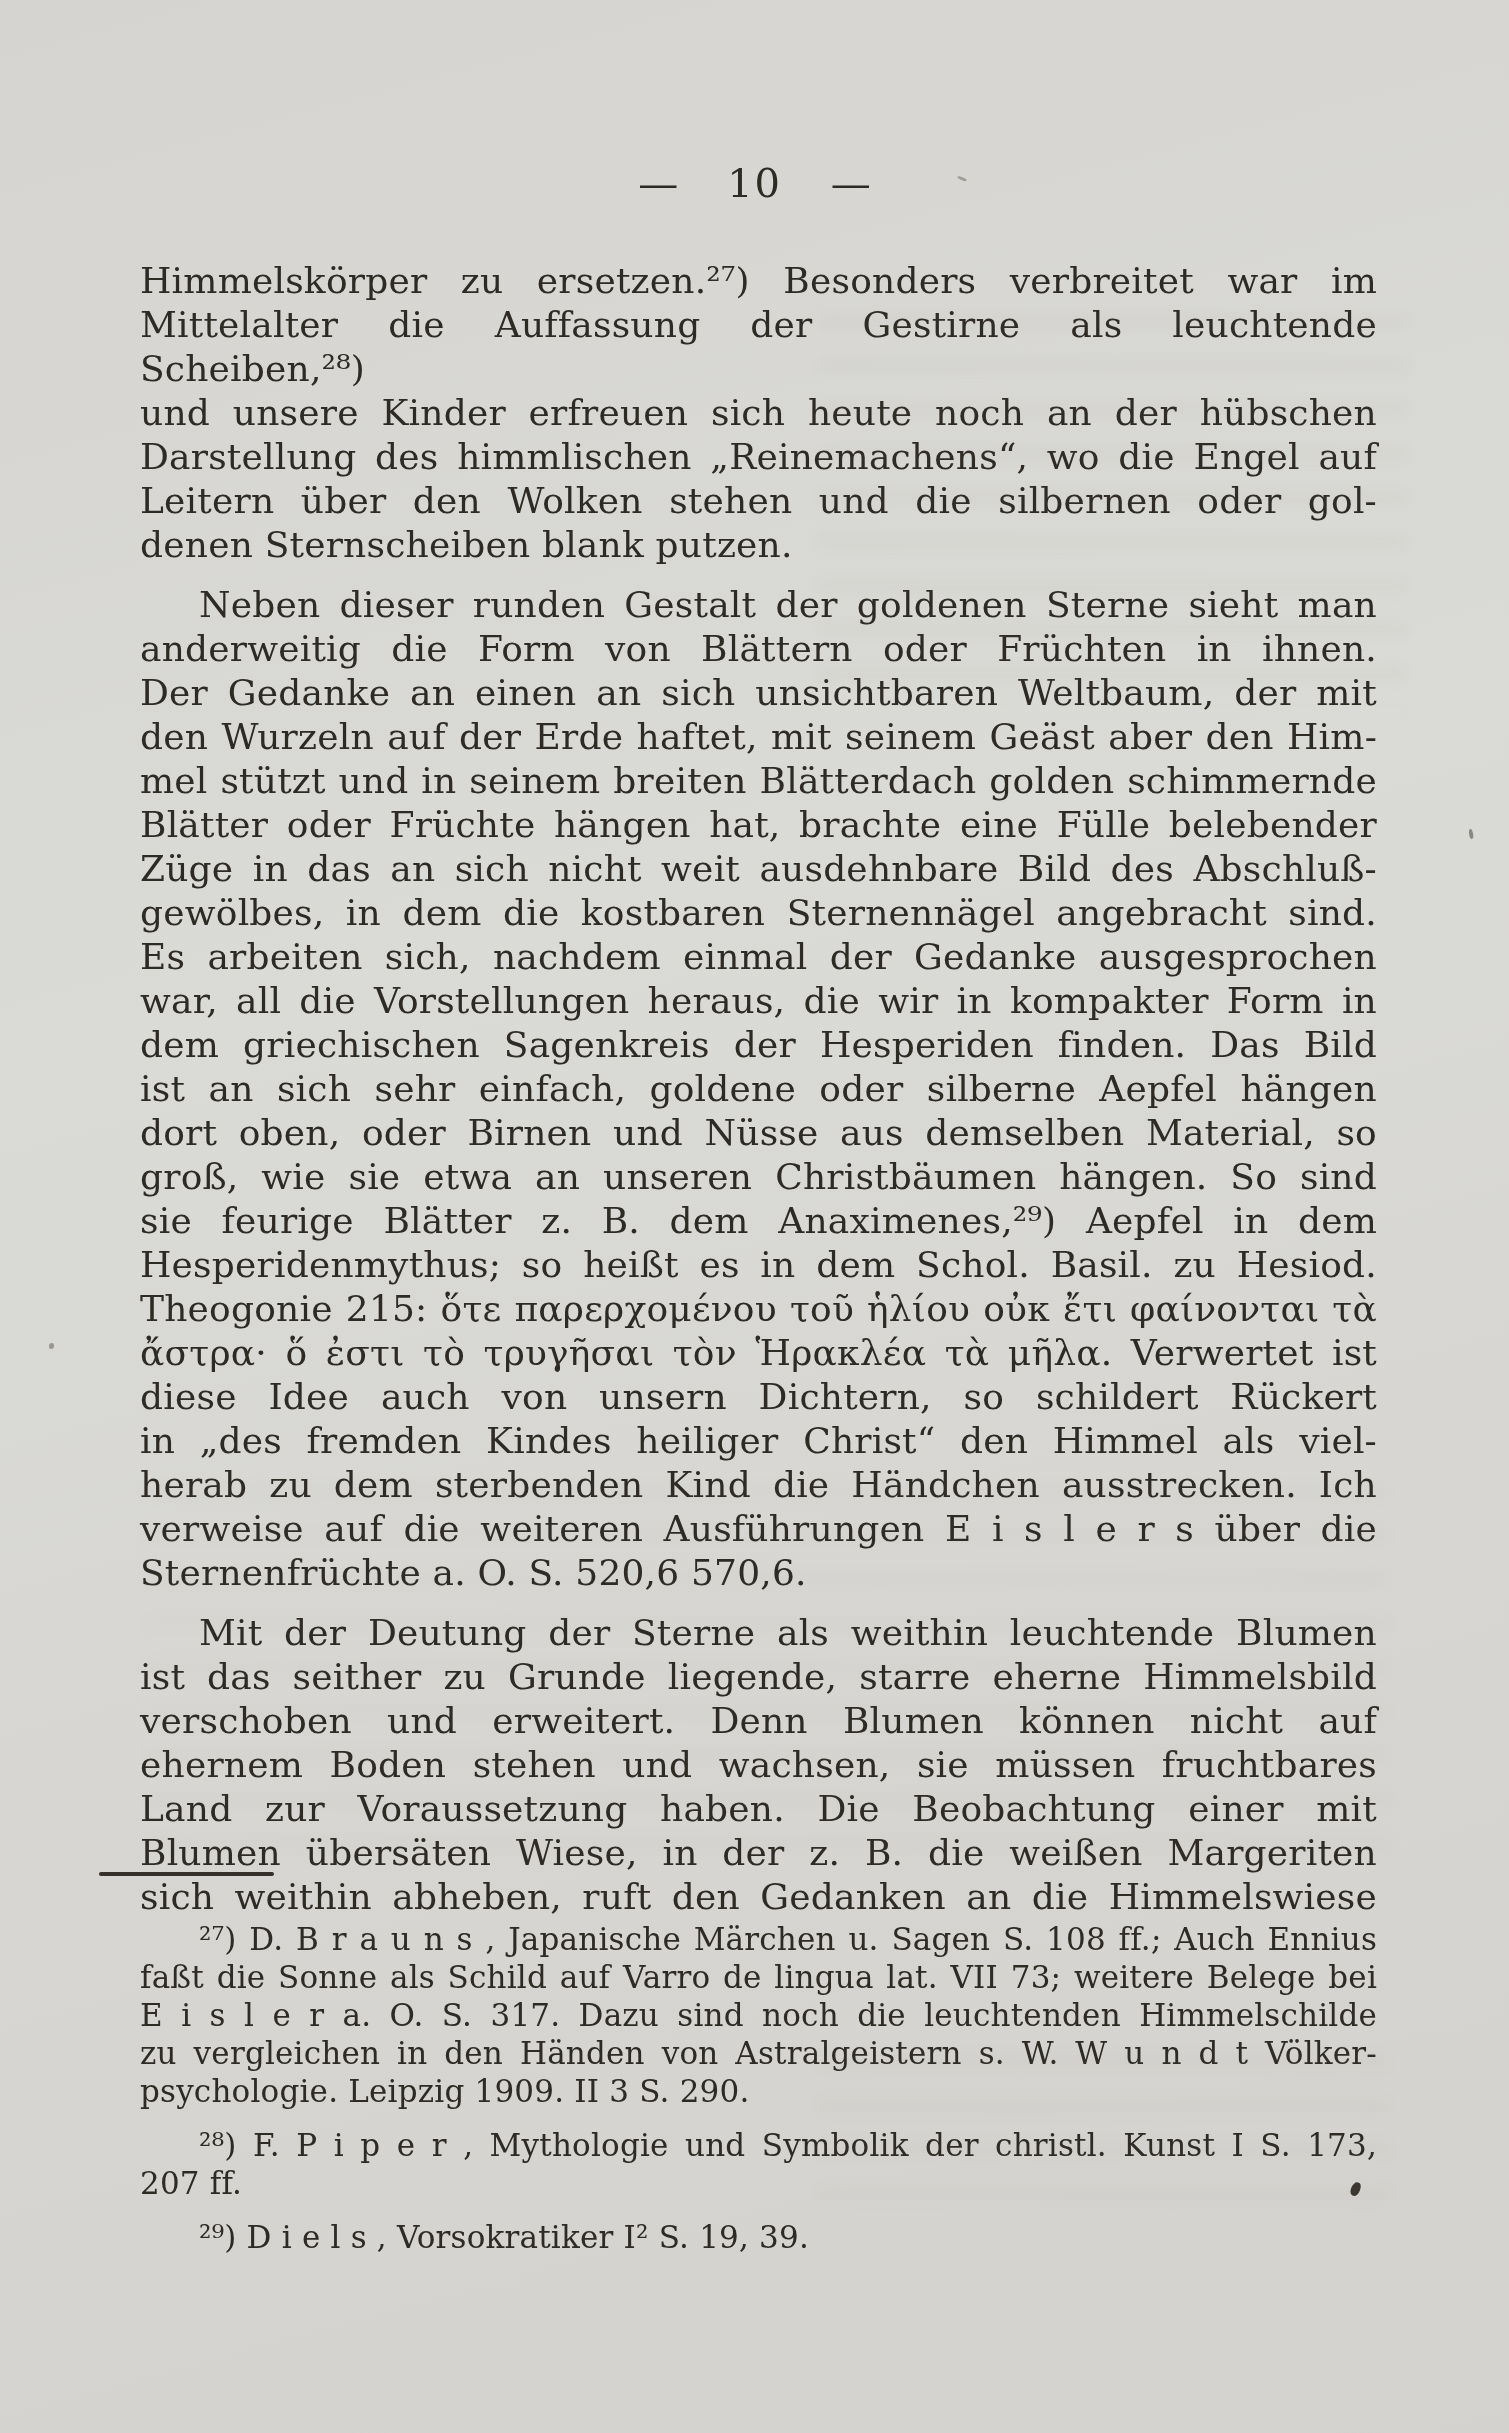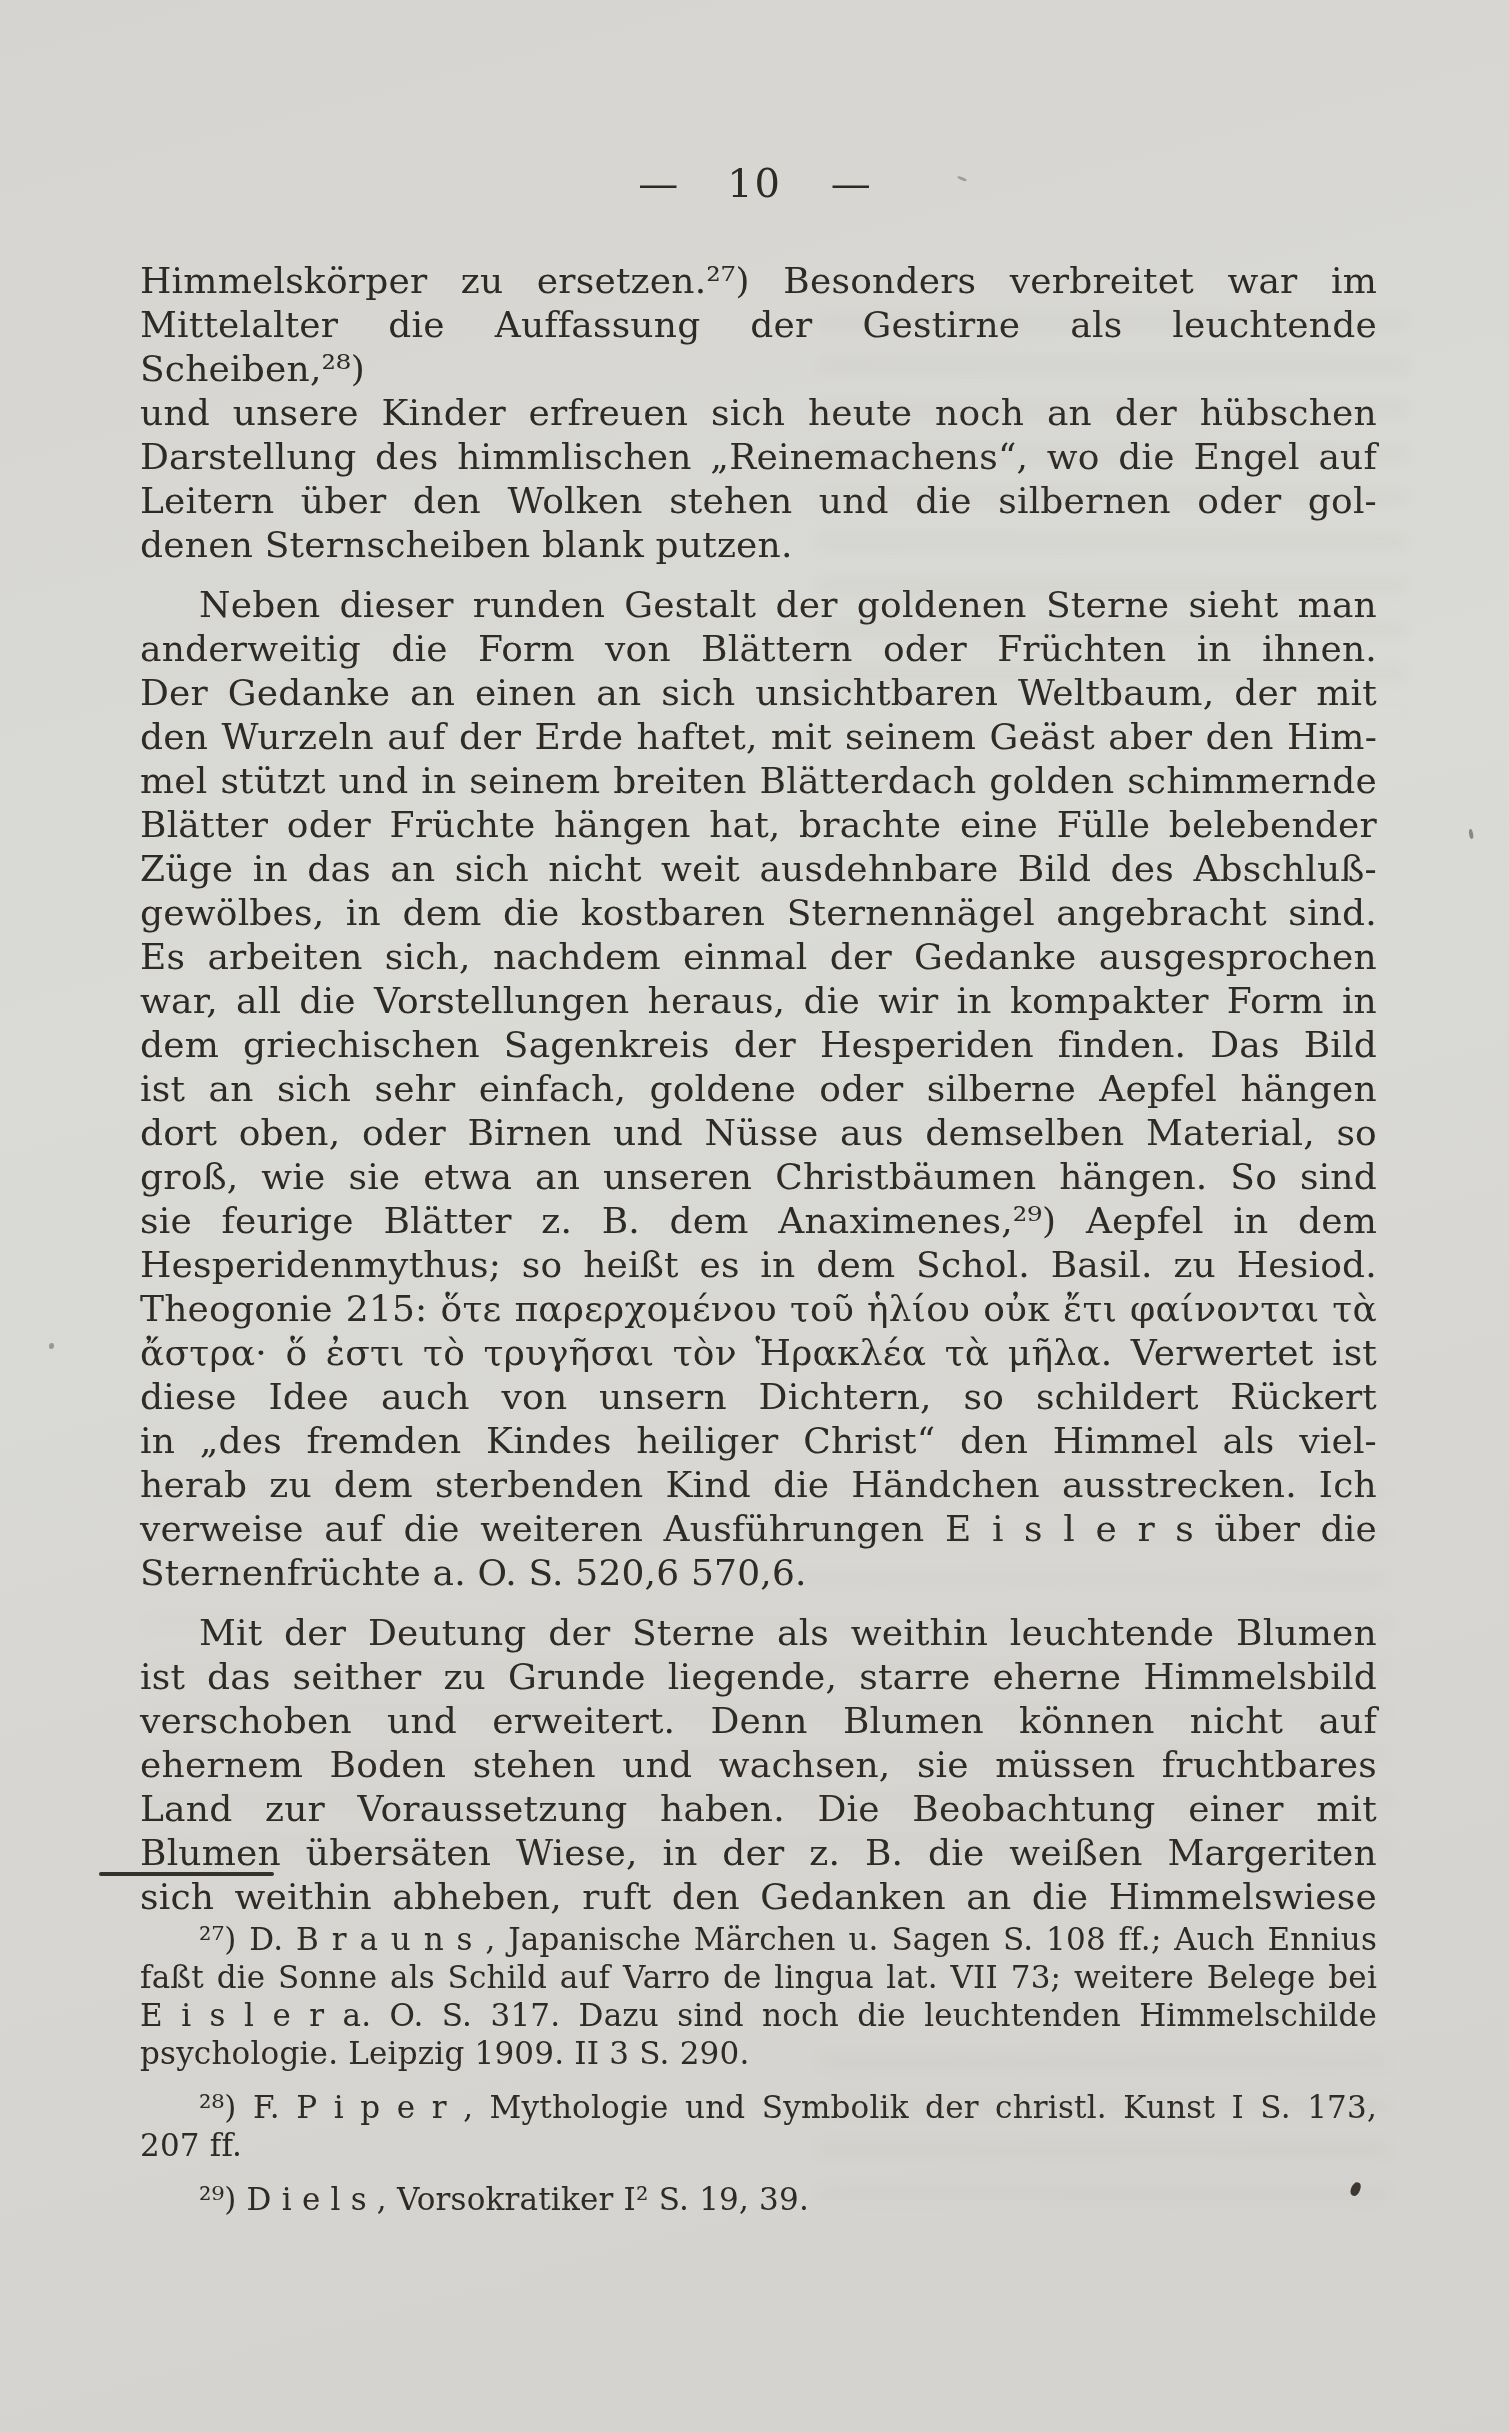--- a/index.html
+++ b/index.html
@@ -143,20 +143,21 @@
       </div>
     </div>
 
   <div class="fn-rule"></div>
 
   <div class="footnotes" id="footnotes">
       <div class="para">
         <div class="line indent">²⁷) D. B r a u n s , Japanische Märchen u. Sagen S. 108 ff.; Auch Ennius</div>
         <div class="line">faßt die Sonne als Schild auf Varro de lingua lat. VII 73; weitere Belege bei</div>
         <div class="line">E i s l e r  a. O. S. 317.  Dazu sind noch die leuchtenden Himmelschilde</div>
+        <div class="line">zu vergleichen in den Händen von Astralgeistern s. W.  W u n d t  Völker-</div>
         <div class="line lastline">psychologie.  Leipzig 1909.  II  3  S. 290.</div>
       </div>
       <div class="para">
         <div class="line indent">²⁸) F. P i p e r ,  Mythologie und Symbolik der christl.  Kunst  I  S. 173,</div>
         <div class="line lastline">207 ff.</div>
       </div>
       <div class="para">
         <div class="line indent lastline">²⁹) D i e l s ,  Vorsokratiker I²  S. 19,  39.</div>
       </div>
     </div>

